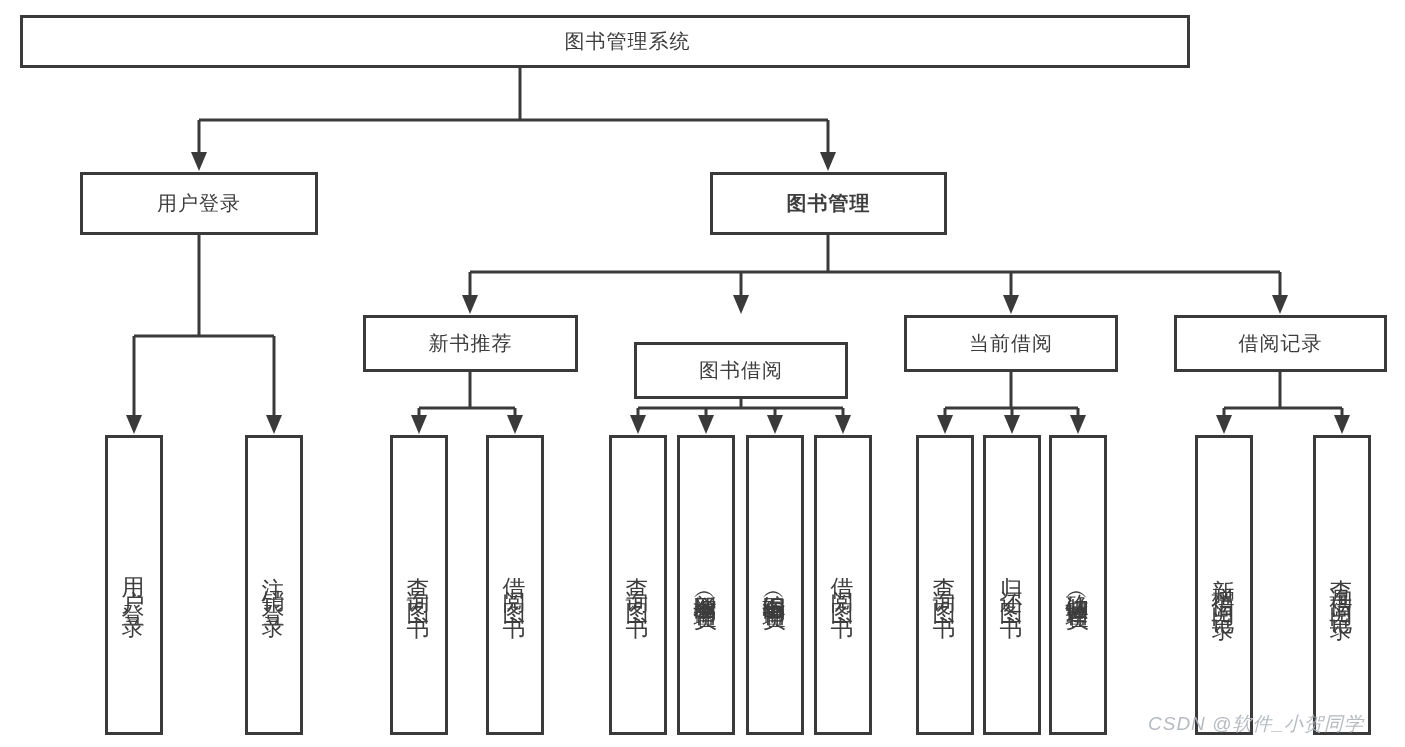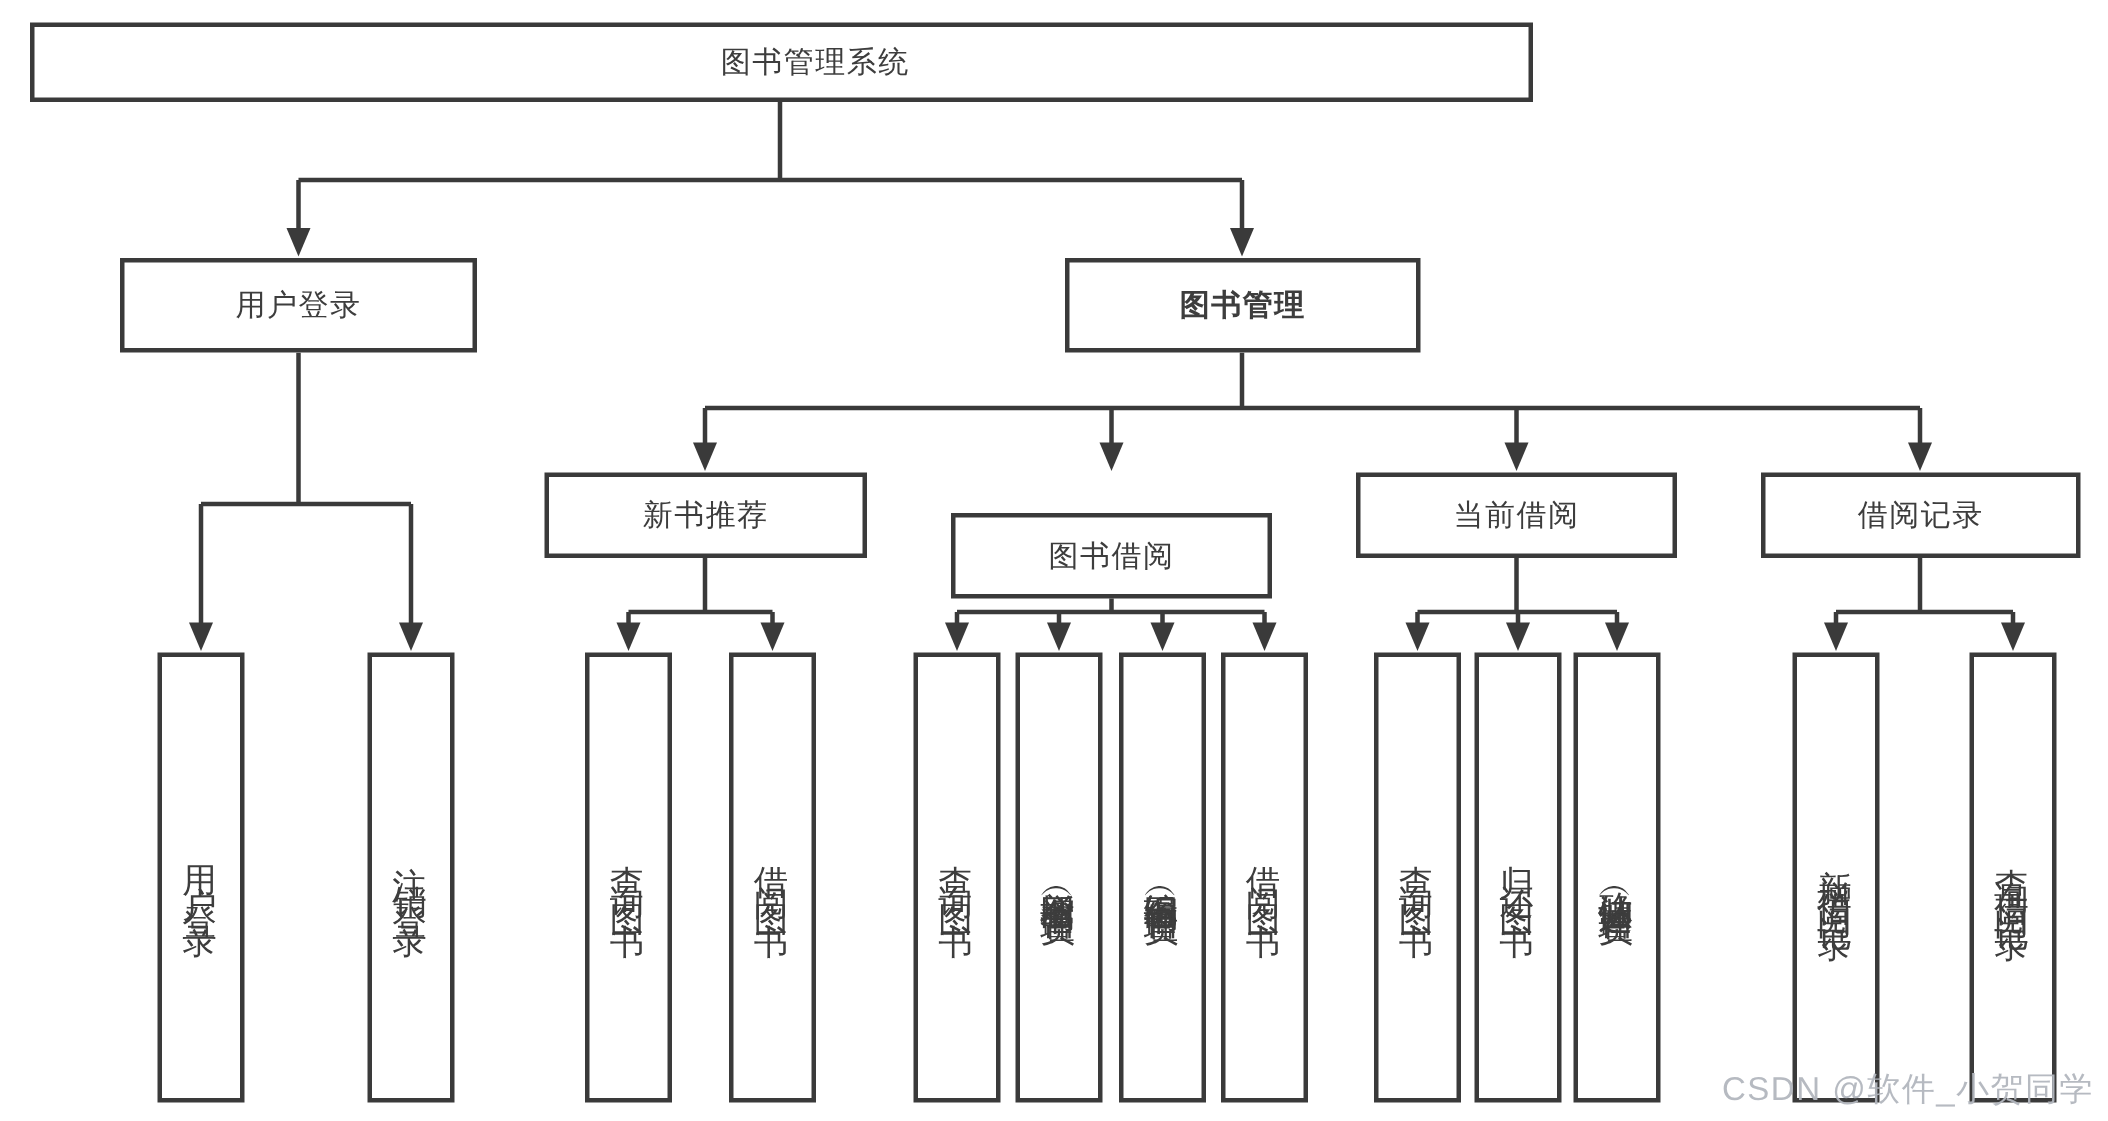--- a/index.html
+++ b/index.html
@@ -45,25 +45,26 @@
     height: 300px;
   }
   .sp-l { letter-spacing: 13px; }
   .sp-m { letter-spacing: 8px; }
   .sp-s { letter-spacing: 2px; }
   .watermark {
     position: absolute;
     left: 1148px;
     top: 711px;
     width: 250px;
-    font-size: 22px;
+    font-size: 19px;
     color: rgba(178, 182, 190, 0.95);
     white-space: nowrap;
     z-index: 5;
     letter-spacing: 1px;
+    font-style: italic;
   }
 </style>
 </head>
 <body>
 
 <div class="stage">
 
   <svg class="connectors" width="1405" height="747" viewBox="0 0 1405 747" aria-hidden="true">
     <defs>
       <path id="ah" d="M0 0 L-8 -19 L8 -19 Z"></path>
@@ -100,21 +101,21 @@
       <use href="#ah" transform="translate(775,434)"></use>
       <use href="#ah" transform="translate(843,434)"></use>
       <use href="#ah" transform="translate(945,434)"></use>
       <use href="#ah" transform="translate(1012,434)"></use>
       <use href="#ah" transform="translate(1078,434)"></use>
       <use href="#ah" transform="translate(1224,434)"></use>
       <use href="#ah" transform="translate(1342,434)"></use>
     </g>
   </svg>
 
-  <div class="box hbox" style="left:20px; top:15px; width:1002px; height:53px;padding-left:45px;">
+  <div class="box hbox" style="left:20px; top:15px; width:1170px; height:53px;padding-left:45px;">
     <span>图书管理系统</span>
   </div>
 
   <div class="box hbox" style="left:80px; top:172px; width:238px; height:63px;">
     <span>用户登录</span>
   </div>
   <div class="box hbox" style="left:710px; top:172px; width:237px; height:63px;font-weight:bold;">
     <span>图书管理</span>
   </div>
 

